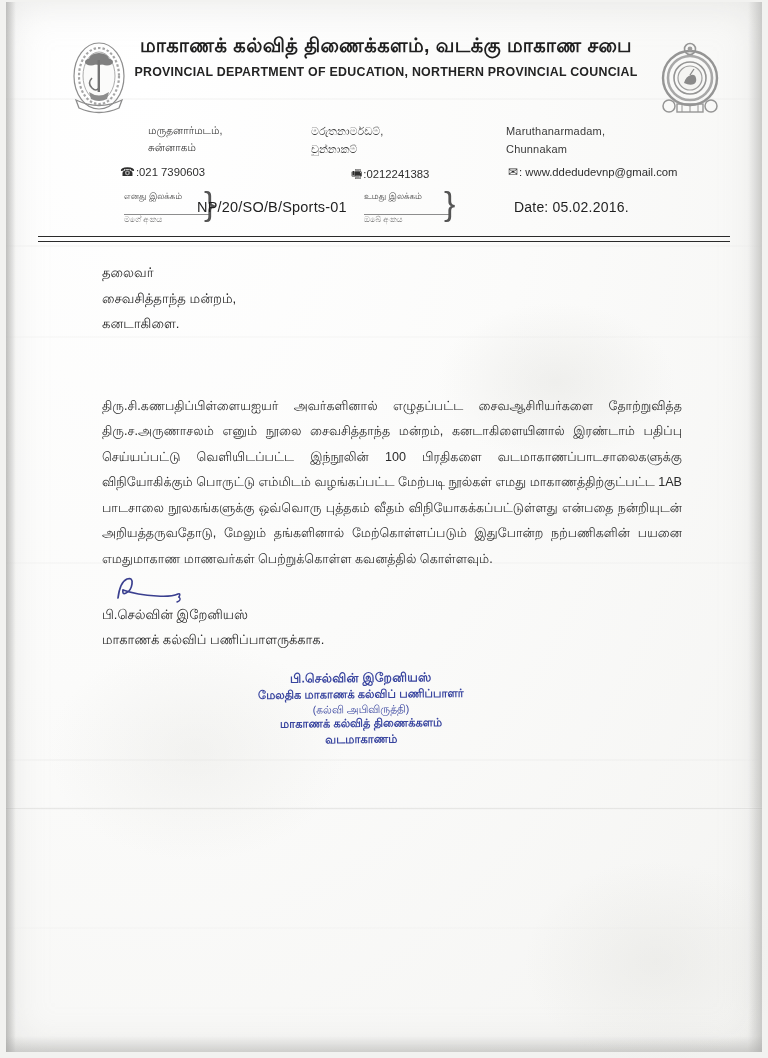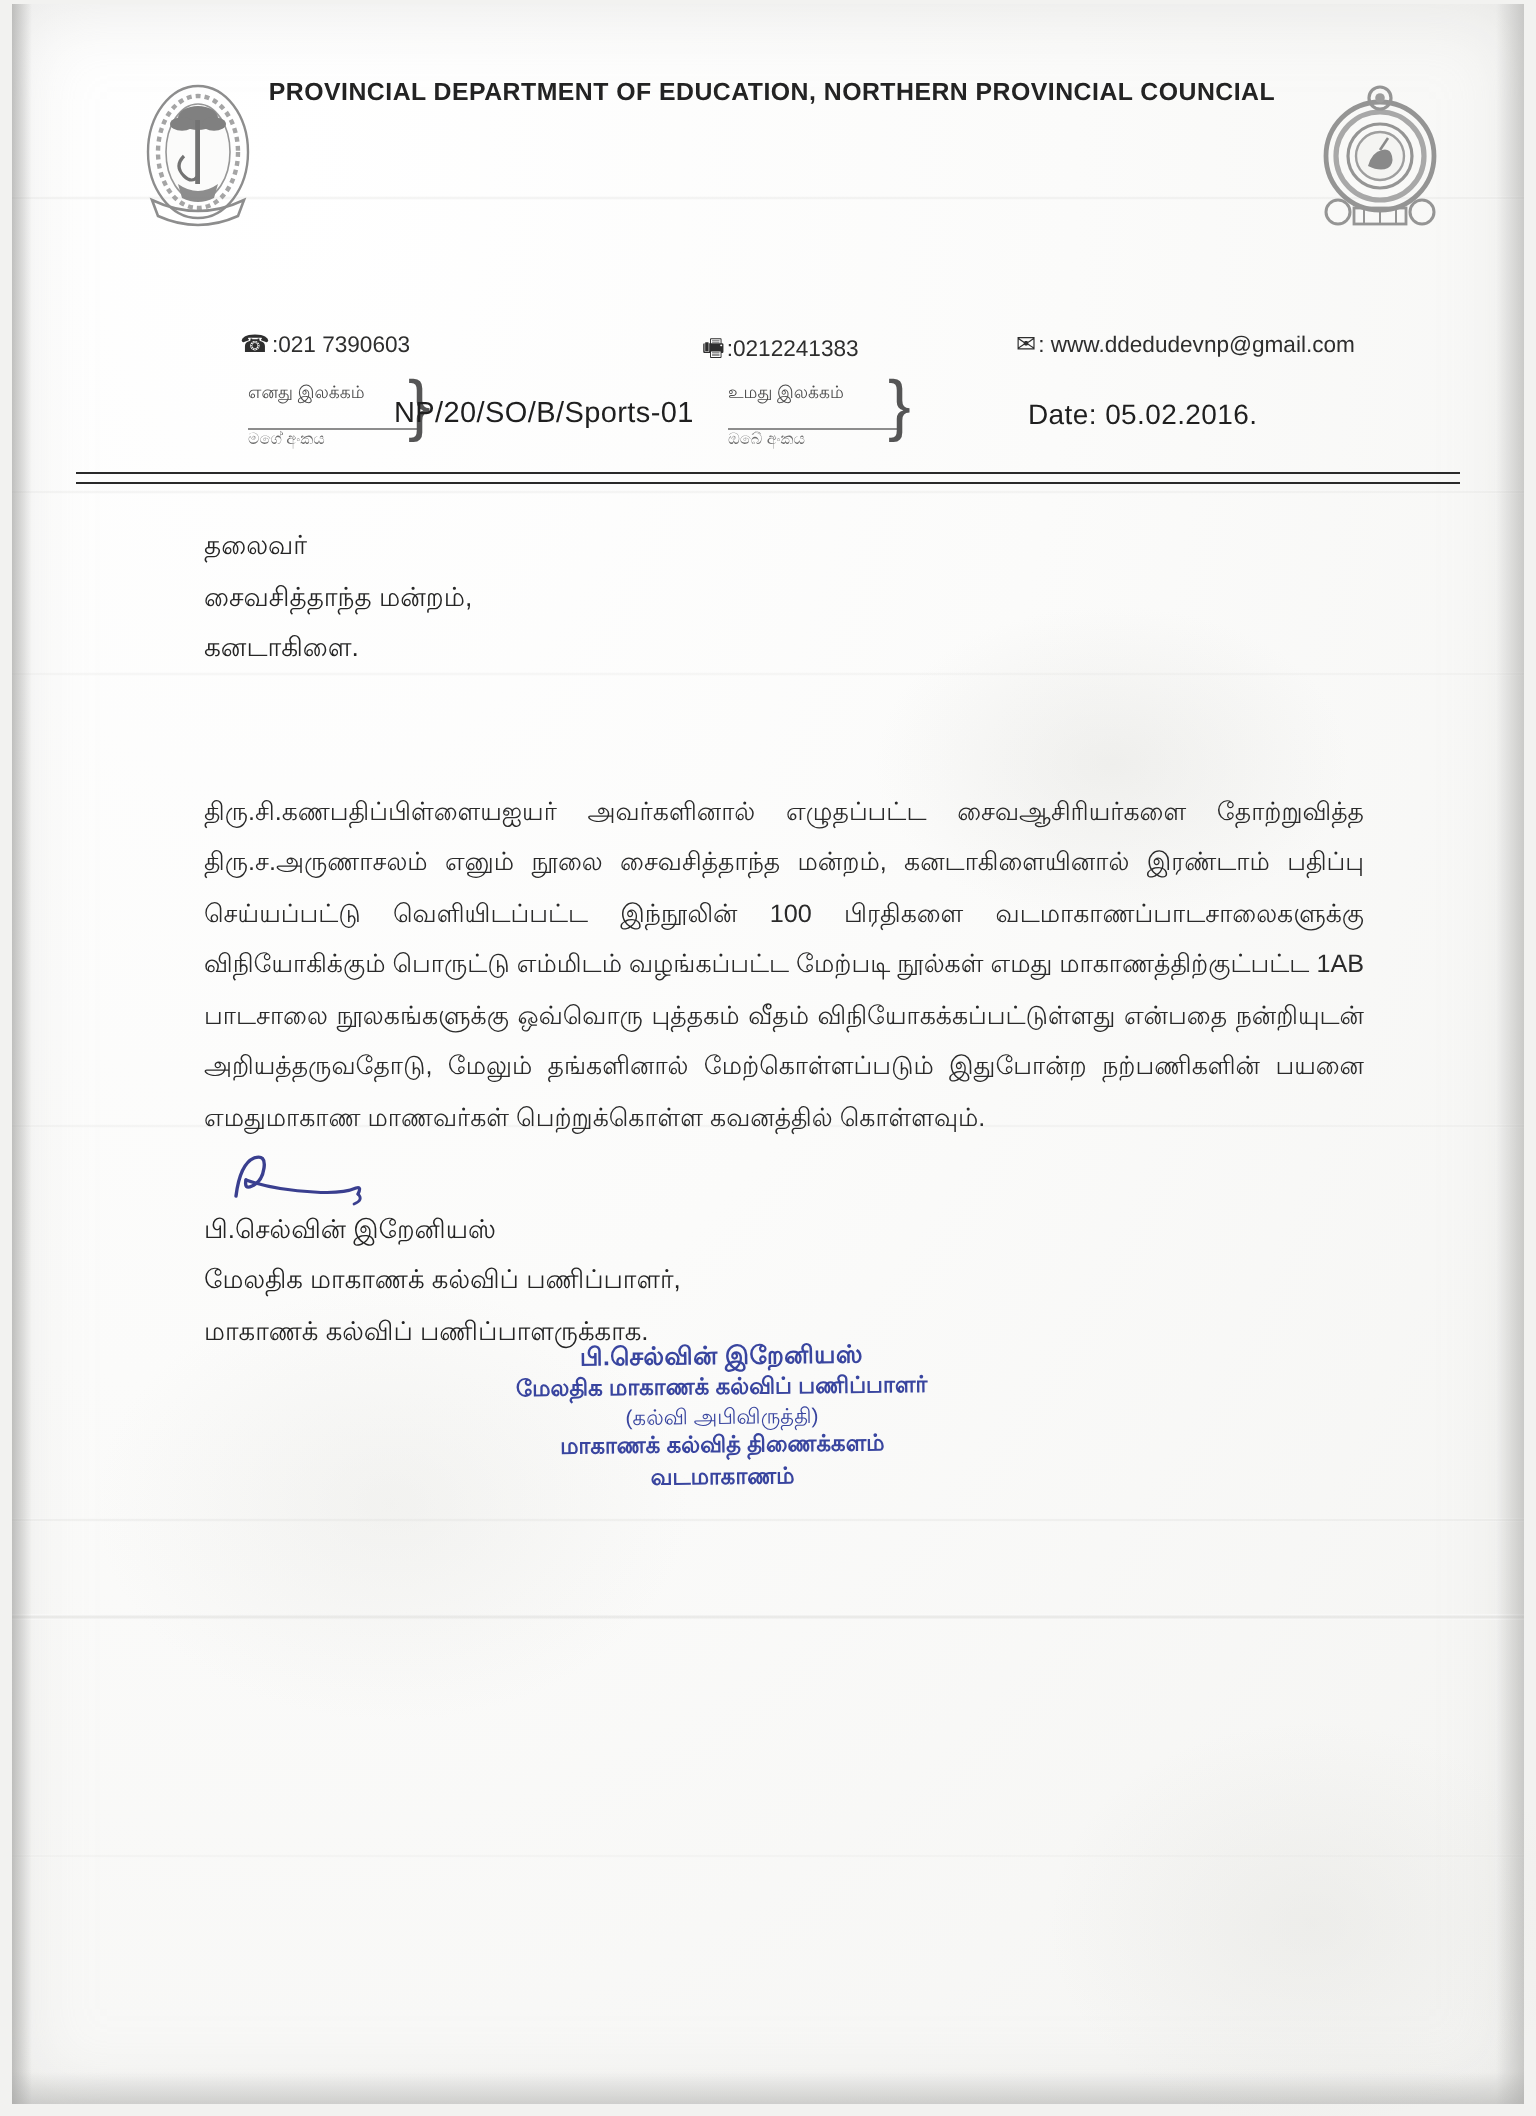--- a/index.html
+++ b/index.html
@@ -348,24 +348,39 @@
           <circle cx="33" cy="9" r="2.4" fill="#7a7a7a"></circle>
           <rect x="20" y="64" width="26" height="8" fill="none" stroke="#6f6f6f" stroke-width="1.4"></rect>
           <line x1="25" y1="64" x2="25" y2="72" stroke="#6f6f6f" stroke-width="1"></line>
           <line x1="33" y1="64" x2="33" y2="72" stroke="#6f6f6f" stroke-width="1"></line>
           <line x1="41" y1="64" x2="41" y2="72" stroke="#6f6f6f" stroke-width="1"></line>
           <circle cx="12" cy="66" r="6" fill="none" stroke="#6f6f6f" stroke-width="1.5"></circle>
           <circle cx="54" cy="66" r="6" fill="none" stroke="#6f6f6f" stroke-width="1.5"></circle>
         </svg>
 
         <div class="head-lines">
+          <div class="head-ta">மாகாணக் கல்வித் திணைக்களம், வடக்கு மாகாண சபை</div>
           <div class="head-en">PROVINCIAL DEPARTMENT OF EDUCATION, NORTHERN PROVINCIAL COUNCIAL</div>
         </div>
       </div>
 
+      <div class="address-row">
+        <div class="addr-col addr-ta">
+          <div>மருதனார்மடம்,</div>
+          <div>சுன்னாகம்</div>
+        </div>
+        <div class="addr-col addr-si">
+          <div>මරුතනාර්මඩම්,</div>
+          <div>චුන්නාකම්</div>
+        </div>
+        <div class="addr-col addr-en">
+          <div>Maruthanarmadam,</div>
+          <div>Chunnakam</div>
+        </div>
+      </div>
 
       <div class="contact-row">
         <div class="contact-item c-phone">
           <span class="ci-glyph">☎</span><span>:021 7390603</span>
         </div>
         <div class="contact-item c-fax">
           <span class="ci-glyph">🖷</span><span>:0212241383</span>
         </div>
         <div class="contact-item c-mail">
           <span class="ci-glyph">✉</span><span>: www.ddedudevnp@gmail.com</span>
@@ -404,21 +419,20 @@
       <div class="body-text">திரு.சி.கணபதிப்பிள்ளையஐயர் அவர்களினால் எழுதப்பட்ட சைவஆசிரியர்களை தோற்றுவித்த திரு.ச.அருணாசலம் எனும் நூலை சைவசித்தாந்த மன்றம், கனடாகிளையினால் இரண்டாம் பதிப்பு செய்யப்பட்டு வெளியிடப்பட்ட இந்நூலின் 100 பிரதிகளை வடமாகாணப்பாடசாலைகளுக்கு விநியோகிக்கும் பொருட்டு எம்மிடம் வழங்கப்பட்ட மேற்படி நூல்கள் எமது மாகாணத்திற்குட்பட்ட 1AB பாடசாலை நூலகங்களுக்கு ஒவ்வொரு புத்தகம் வீதம் விநியோகக்கப்பட்டுள்ளது என்பதை நன்றியுடன் அறியத்தருவதோடு, மேலும் தங்களினால் மேற்கொள்ளப்படும் இதுபோன்ற நற்பணிகளின் பயனை எமதுமாகாண மாணவர்கள் பெற்றுக்கொள்ள கவனத்தில் கொள்ளவும்.</div>
 
       <div class="signature-block">
         <svg class="sig-mark" viewBox="0 0 92 34">
           <path d="M6 26 q2-16 9-19 q6-2 5 5 q-1 7 -6 9 q-4 2 -3 -3" fill="none" stroke="#3a3f8f" stroke-width="1.7" stroke-linecap="round"></path>
           <path d="M11 18 q14 5 34 6 q14 1 21 -2 q3 -1 1 3" fill="none" stroke="#3a3f8f" stroke-width="1.6" stroke-linecap="round"></path>
           <path d="M67 25 q3 3 -2 5" fill="none" stroke="#3a3f8f" stroke-width="1.4" stroke-linecap="round"></path>
         </svg>
         <div class="sig-lines">
           <div>பி.செல்வின் இறேனியஸ்</div>
-          <div>மேலதிக மாகாணக் கல்விப் பணிப்பாளர்,</div>
           <div>மாகாணக் கல்விப் பணிப்பாளருக்காக.</div>
         </div>
       </div>
 
       <div class="stamp">
         <div class="stamp-l1">பி.செல்வின் இறேனியஸ்</div>
         <div class="stamp-l2">மேலதிக மாகாணக் கல்விப் பணிப்பாளர்</div>
         <div class="stamp-l3">(கல்வி அபிவிருத்தி)</div>
         <div class="stamp-l4">மாகாணக் கல்வித் திணைக்களம்</div>
         <div class="stamp-l5">வடமாகாணம்</div>

